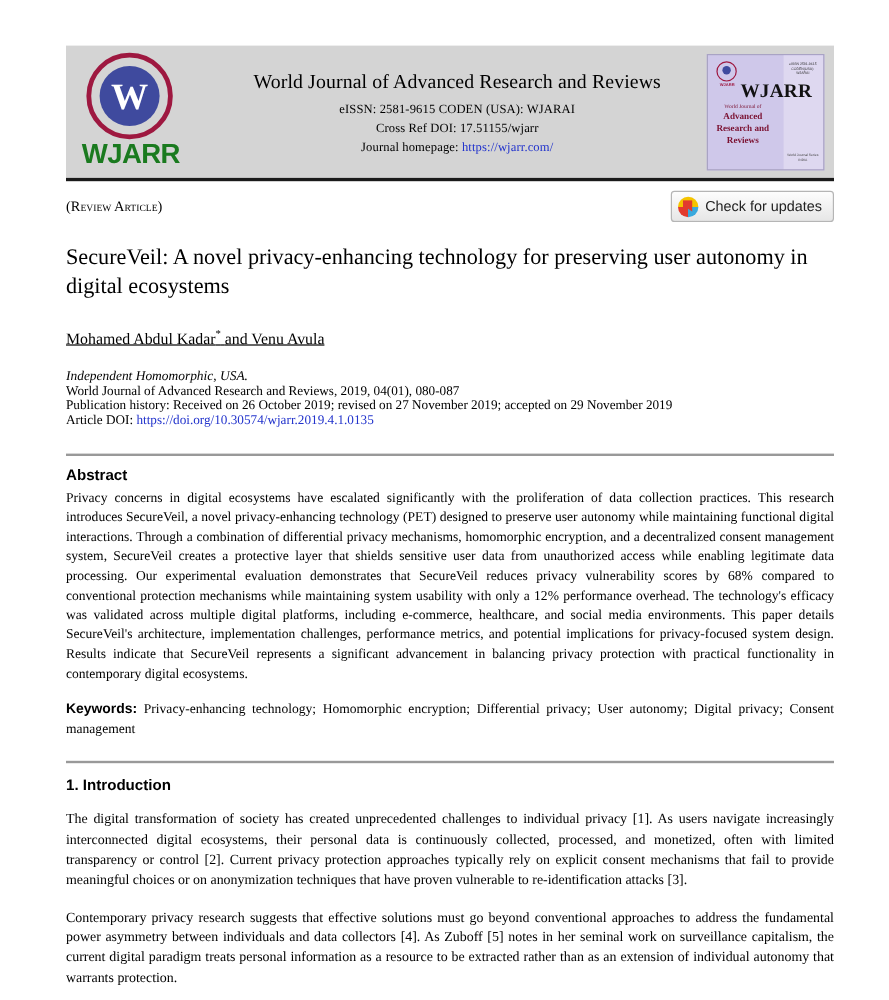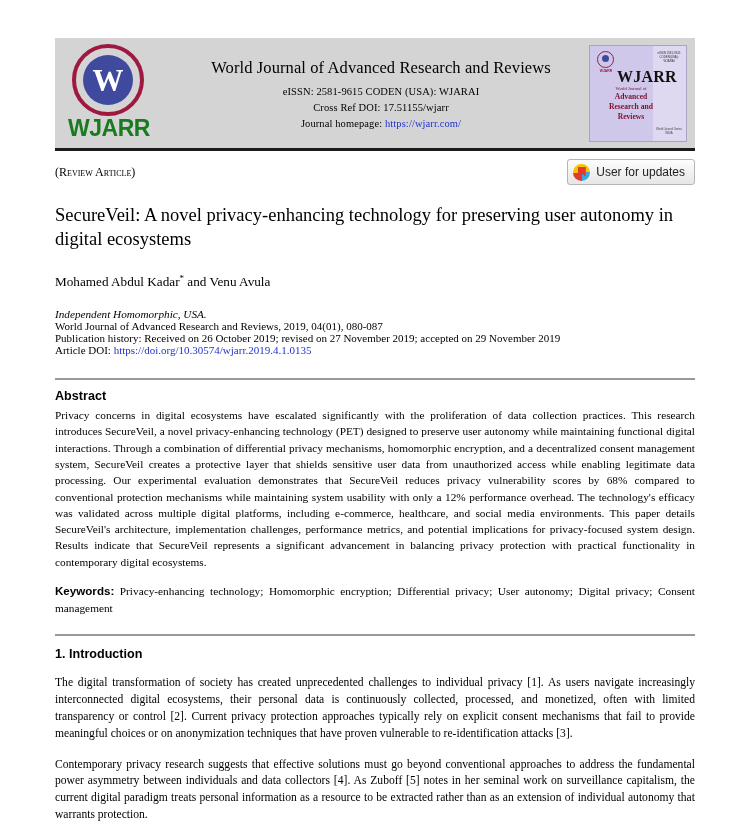--- a/index.html
+++ b/index.html
@@ -175,21 +175,21 @@
     position: absolute;
     left: 27px; top: 22px;
     font-family: "Liberation Serif", serif;
     font-size: 16px;
     font-weight: bold;
     color: #111;
     letter-spacing: 0.2px;
   }
   .cover-sub {
     position: absolute;
-    left: 12px; top: 40px;
+    left: 0; top: 40px;
     width: 58px;
     text-align: center;
     font-family: "Liberation Serif", serif;
     color: #7a1030;
     line-height: 1.35;
   }
   .cover-sub .s1 { font-size: 4.6px; display: block; }
   .cover-sub .s2 { font-size: 7.6px; font-weight: bold; display: block; }
   .cover-bottom {
     position: absolute;
@@ -258,20 +258,21 @@
     font-family: "Liberation Serif", serif;
     font-size: 18.5px;
     line-height: 1.32;
     margin: 10px 0 0 0;
     font-weight: normal;
   }
   .authors {
     font-family: "Liberation Serif", serif;
     font-size: 13.2px;
     margin-top: 21px;
+    text-decoration: underline;
   }
   .authors .star { font-size: 9px; vertical-align: super; }
   .affil {
     font-family: "Liberation Serif", serif;
     font-size: 11.2px;
     font-style: italic;
     margin-top: 18px;
   }
   .meta-line {
     font-family: "Liberation Serif", serif;
@@ -359,21 +360,21 @@
         </div>
         <div class="cover-bottom">World Journal Series INDIA</div>
       </div>
     </div>
     <div class="header-rule"></div>
 
     <div class="type-row">
       <div class="article-type">(Review Article)</div>
       <div class="crossmark">
         <span class="cm-icon"></span>
-        <span class="cm-label">User for updates</span>
+        <span class="cm-label">Check for updates</span>
       </div>
     </div>
 
     <h1 class="art-title">SecureVeil: A novel privacy-enhancing technology for preserving user autonomy in digital ecosystems</h1>
 
     <div class="authors">
       <span>Mohamed Abdul Kadar</span><span class="star">*</span>
       <span>and Venu Avula</span>
     </div>
 

